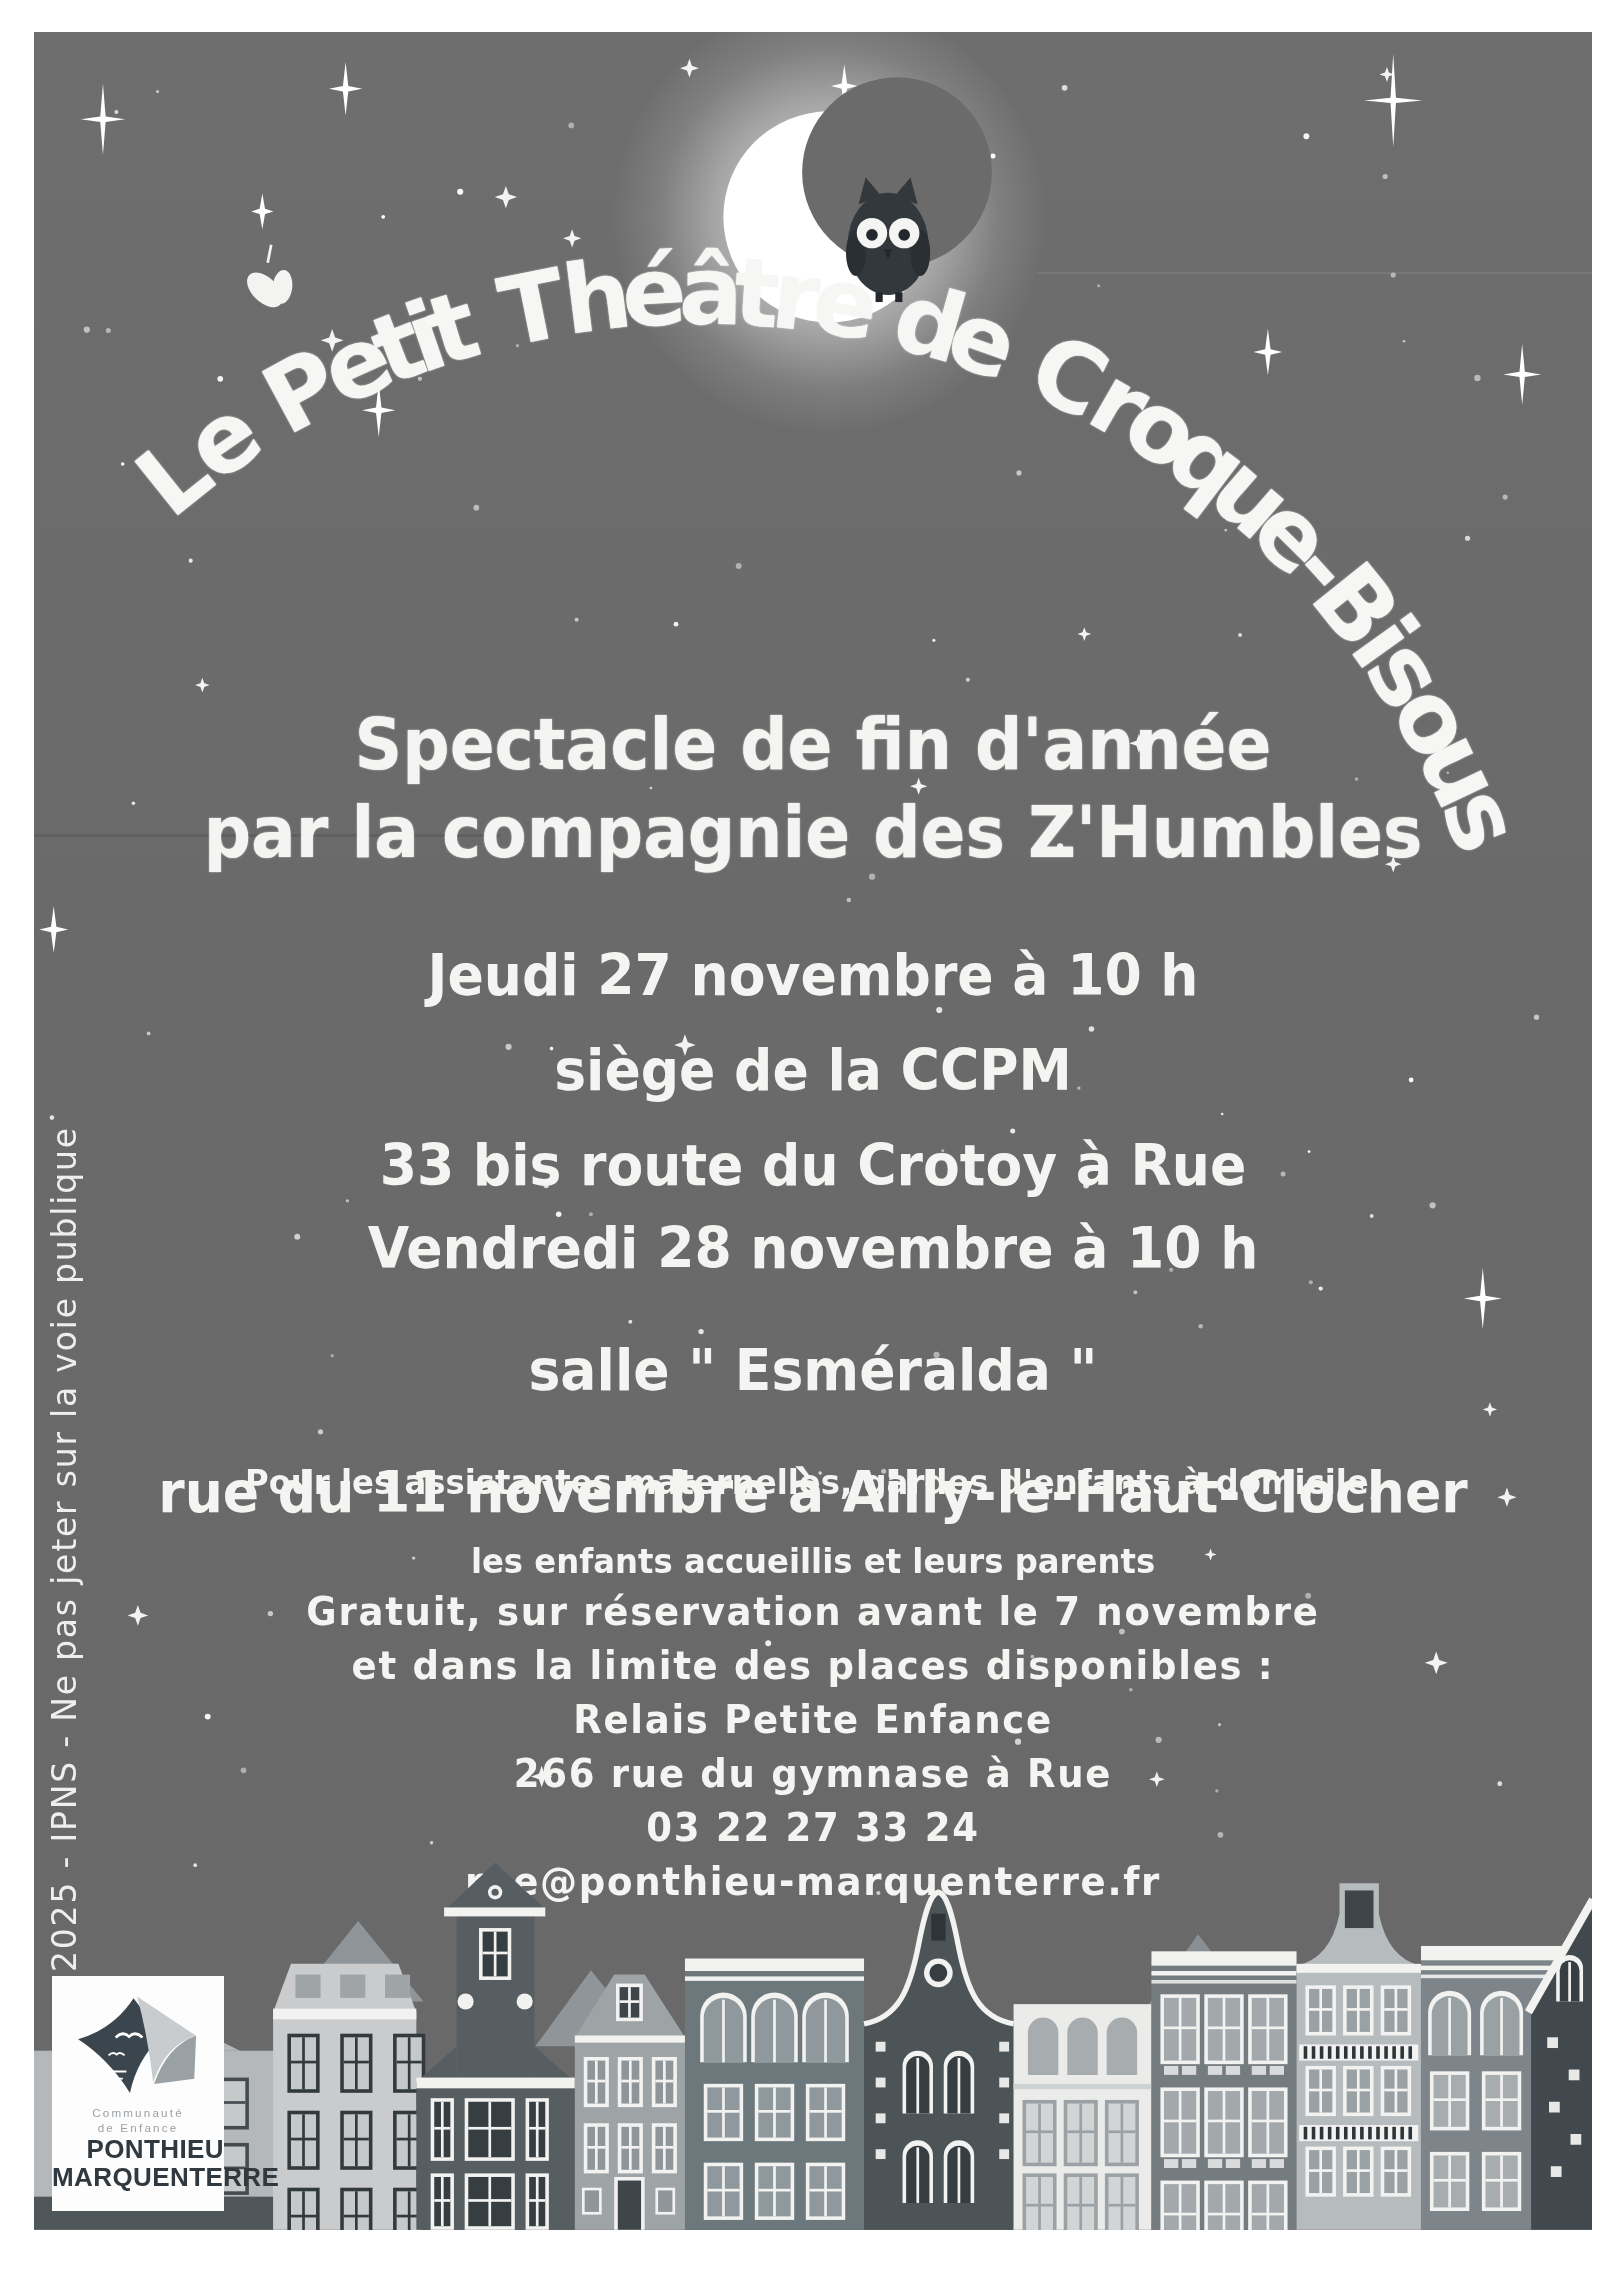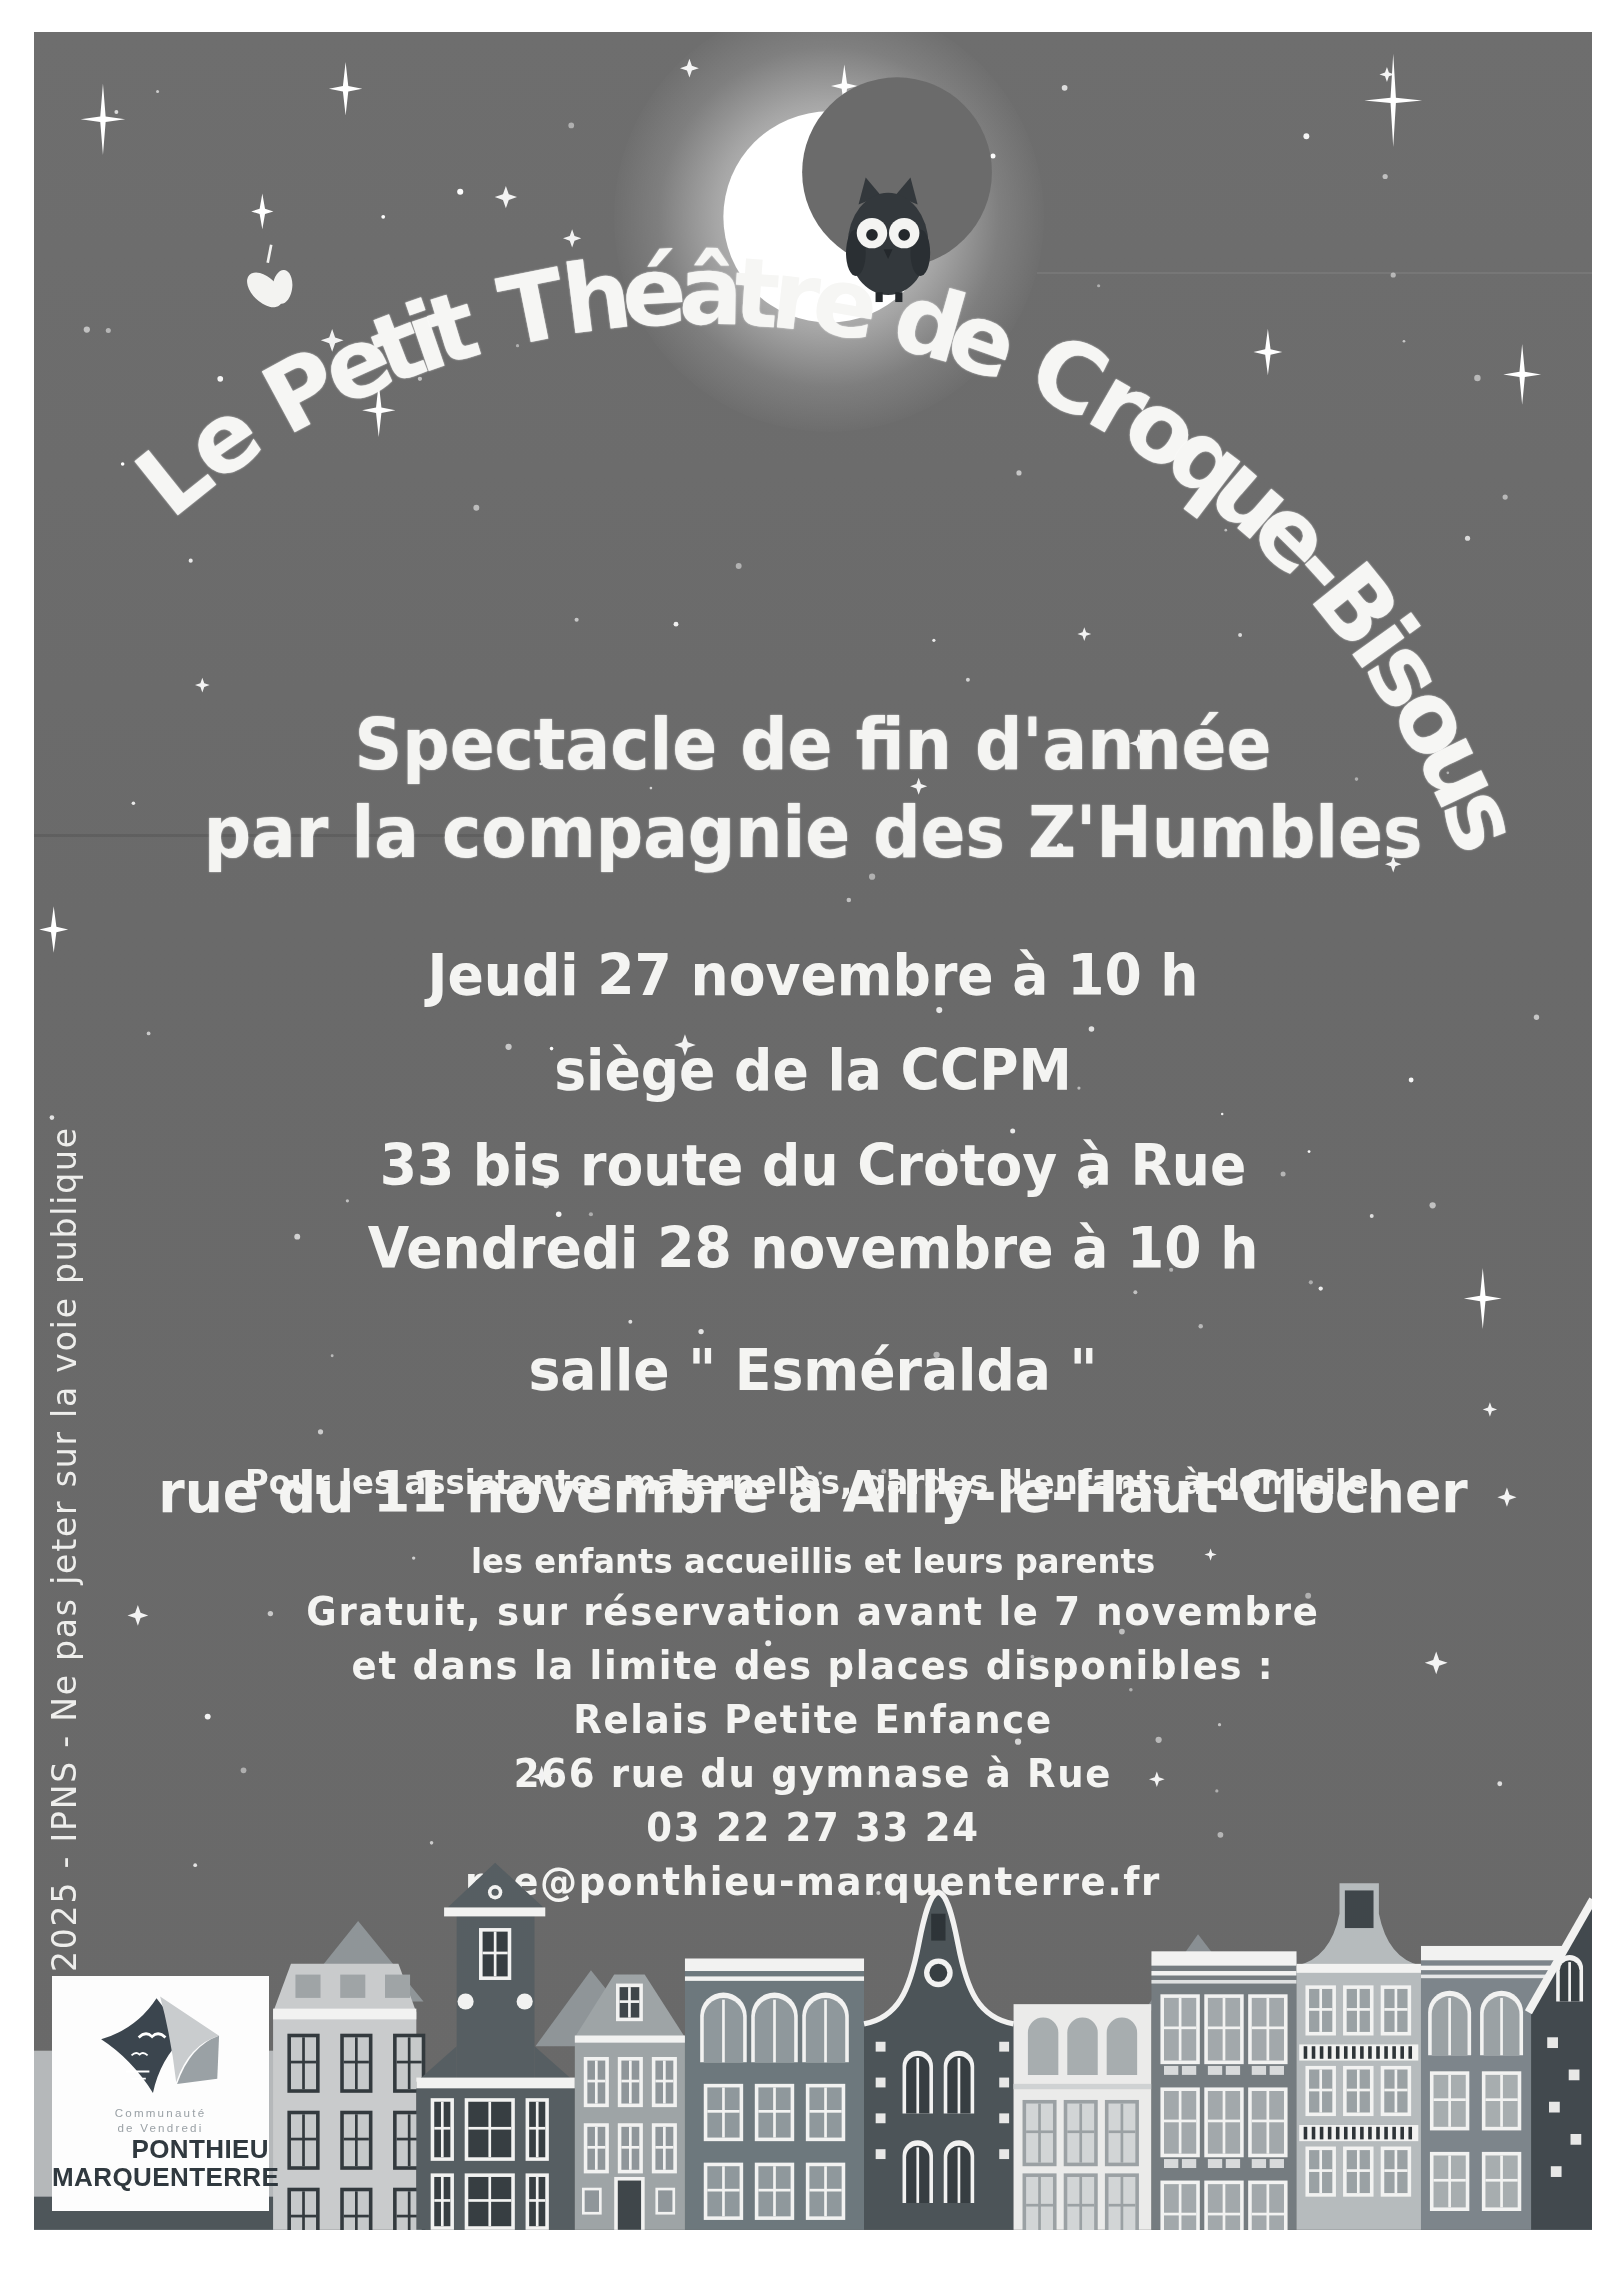--- a/index.html
+++ b/index.html
@@ -25,21 +25,21 @@
   .subtitle{top:668px;font-size:72px;line-height:88px;transform:scaleX(.92);text-shadow:0 0 1.8px rgba(255,255,255,.8);}
   .event1{top:896px;font-size:57px;line-height:95px;transform:scaleX(.94);}
   .event2{top:1155px;font-size:57px;line-height:122px;transform:scaleX(.94);}
   .audience{top:1411px;font-size:34px;line-height:79px;transform:scaleX(.95);}
   .booking{top:1553px;font-size:39px;line-height:54px;letter-spacing:1.8px;transform:scaleX(.95);}
   
   .side-note{position:absolute;left:10.7px;top:976px;height:964px;writing-mode:vertical-rl;
              transform:rotate(180deg);font-size:33px;letter-spacing:1.8px;color:#eeeeec;font-weight:normal;}
   .houses-svg{position:absolute;left:0;top:1826px;}
   
-  .logo-box{position:absolute;left:52px;top:1976px;width:217px;height:235px;background:#fdfdfd;z-index:5;
+  .logo-box{position:absolute;left:52px;top:1976px;width:172px;height:235px;background:#fdfdfd;z-index:5;
             text-align:center;font-family:"Liberation Sans",sans-serif;}
   .logo-emblem{margin:12.5px auto 1.8px auto;}
   .logo-org{font-size:11.6px;line-height:15px;letter-spacing:2.2px;color:#9aa1a6;}
   .logo-name{font-size:26px;line-height:28px;font-weight:bold;letter-spacing:0.4px;color:#30393f;text-align:right;}
 </style>
 </head>
 <body>
 
 <div class="poster">
   <div class="sky">
@@ -686,18 +686,18 @@
   <div class="logo-box">
     <svg class="logo-emblem" width="134" height="115" viewBox="0 0 150 128">
       <path d="M8,56 Q48,44 70,10 L102,52 Q74,78 66,116 Q42,78 8,56 Z" fill="#3b454e"></path>
       <path d="M74,8 L140,52 Q106,62 92,104 Q86,52 74,8 Z" fill="#c9ccce"></path>
       <path d="M140,52 Q108,63 93,106 L138,100 Z" fill="#9aa1a5"></path>
       <path d="M50,54 q8,-8 15,-1 q7,-7 15,1" stroke="#ffffff" fill="none" stroke-width="3"></path>
       <path d="M42,74 q5,-5 9,-1 q4,-4 9,1" stroke="#ffffff" fill="none" stroke-width="2"></path>
       <path d="M36,92 h26 M42,100 h16" stroke="#ffffff" stroke-width="2"></path>
     </svg>
     <div class="logo-org">Communauté</div>
-    <div class="logo-org">de Vendredi</div>
+    <div class="logo-org">de Enfance</div>
     <div class="logo-name">PONTHIEU</div>
     <div class="logo-name">MARQUENTERRE</div>
   </div>
 </div>
 
 
 </body></html>

